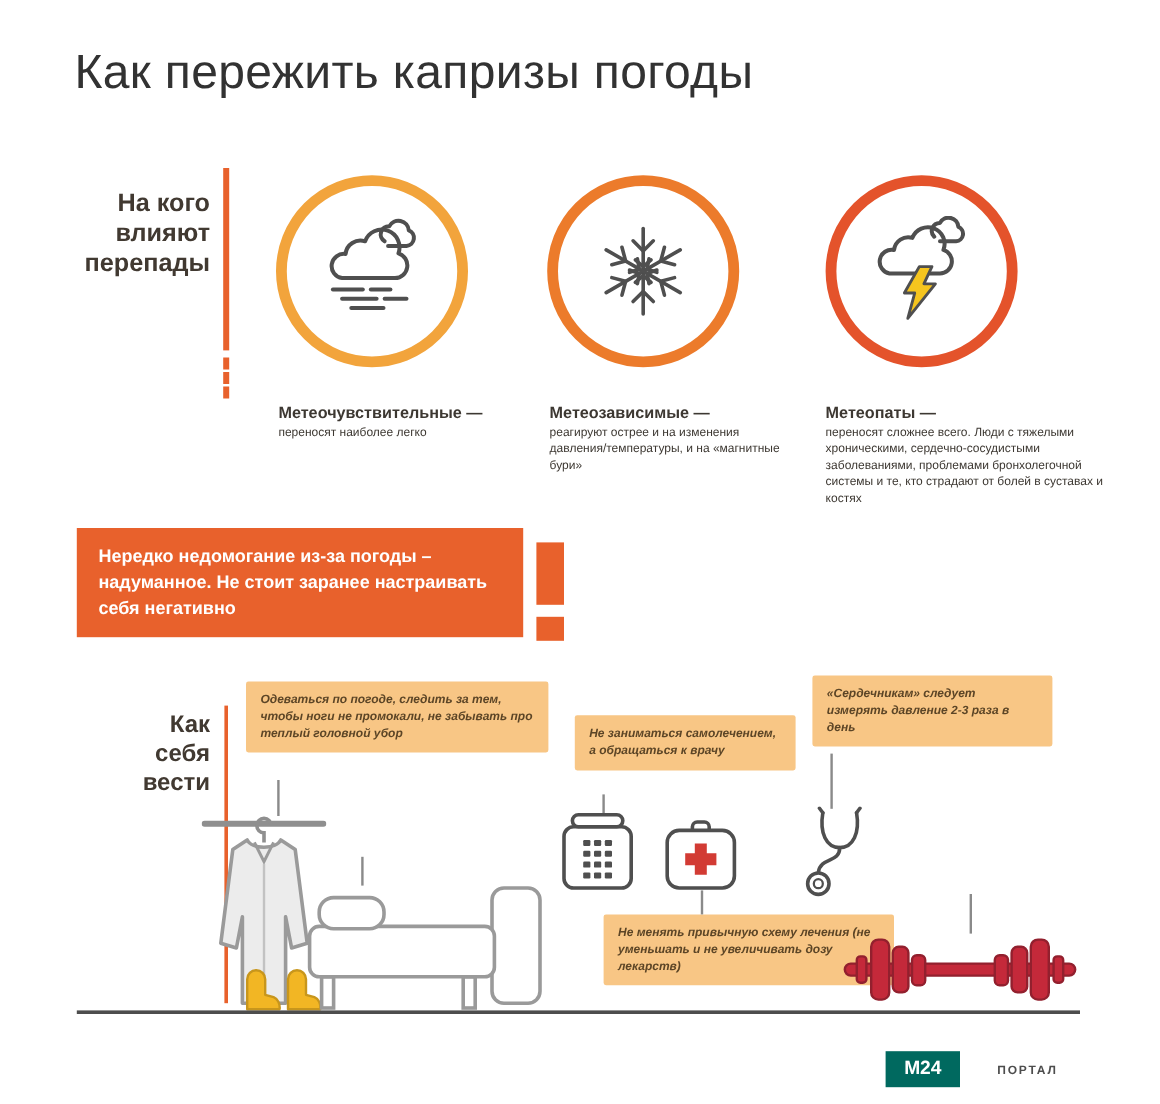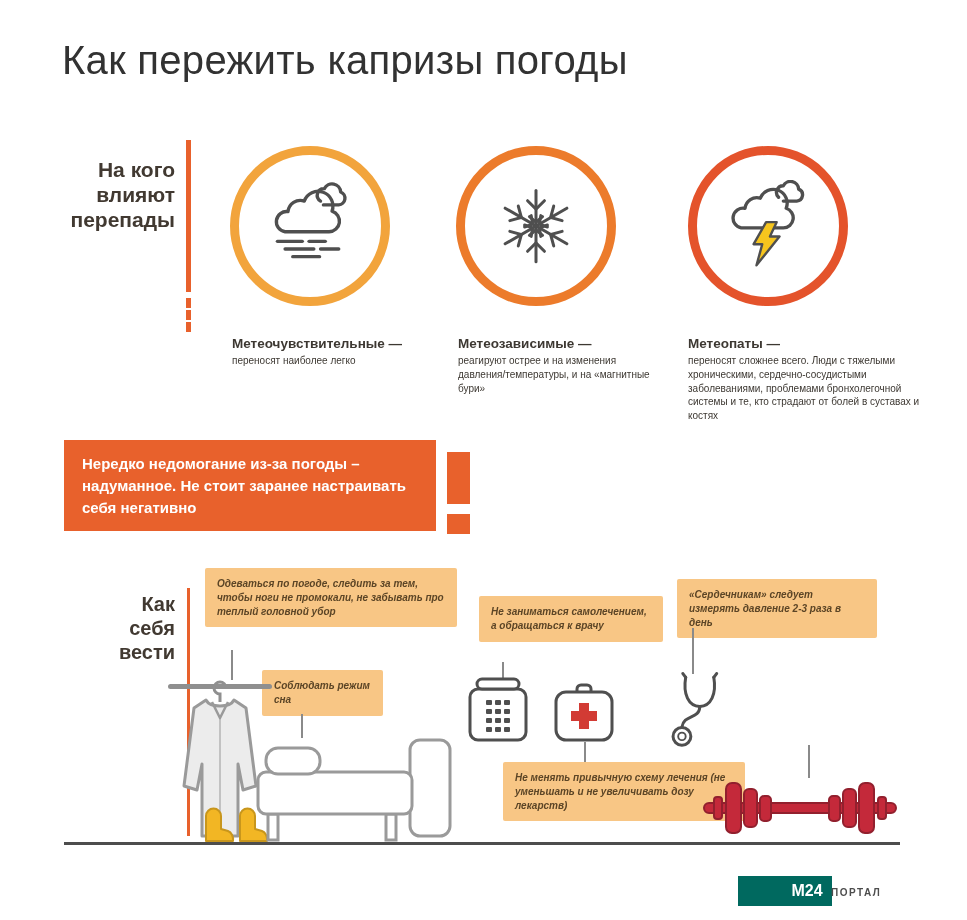--- a/index.html
+++ b/index.html
@@ -28,21 +28,21 @@
   .t3{left:688px;width:238px;}
 
   .warning{position:absolute;left:64px;top:440px;width:372px;box-sizing:border-box;background:#E8612C;color:#fff;font-weight:bold;font-size:15px;line-height:1.45;padding:13px 18px;}
   .excl-bar{position:absolute;left:447px;top:452px;width:23px;height:52px;background:#E8612C;}
   .excl-dot{position:absolute;left:447px;top:514px;width:23px;height:20px;background:#E8612C;}
 
   .tip{position:absolute;box-sizing:border-box;background:#F8C685;border-radius:2px;padding:9px 12px;font-size:10px;font-weight:bold;line-height:1.38;color:#5c4526;font-style:italic;}
   .tip1{left:205px;top:568px;width:252px;}
   .tip2{left:262px;top:670px;width:121px;}
   .tip3{left:479px;top:596px;width:184px;}
-  .tip4{left:677px;top:563px;width:200px;margin-top:16px;}
+  .tip4{left:677px;top:563px;width:200px;}
   .tip5{left:799px;top:678px;width:112px;}
   .tip6{left:503px;top:762px;width:242px;}
 
   .conn{position:absolute;width:2px;background:#8a8a8a;}
   .conn1{left:231px;top:650px;height:30px;}
   .conn2{left:301px;top:714px;height:24px;}
   .conn3{left:502px;top:662px;height:16px;}
   .conn4{left:692px;top:628px;height:46px;}
   .conn5{left:808px;top:745px;height:33px;}
   .conn6{left:584px;top:742px;height:20px;}
@@ -51,21 +51,21 @@
   .coat{left:168px;top:668px;}
   .boots{left:203px;top:801px;}
   .bed{left:254px;top:736px;}
   .phone{left:466px;top:676px;}
   .firstaid{left:552px;top:682px;}
   .steth{left:666px;top:672px;}
   .dumbbell{left:702px;top:777px;}
 
   .ground{position:absolute;left:64px;top:842px;width:836px;height:3px;background:#4d4d4d;}
 
-  .logo{position:absolute;left:738px;top:876px;width:50px;height:30px;background:#00695F;color:#fff;font-weight:bold;font-size:16px;display:flex;align-items:center;justify-content:center;padding-left:44px;}
+  .logo{position:absolute;left:738px;top:876px;width:62px;height:30px;background:#00695F;color:#fff;font-weight:bold;font-size:16px;display:flex;align-items:center;justify-content:center;}
   .portal{position:absolute;left:797px;top:887px;font-size:10px;font-weight:bold;letter-spacing:1.5px;color:#4d4d4d;padding-left:34px;}
 </style>
 </head>
 <body>
 
 <div class="canvas">
 
   <h1 class="title">Как пережить капризы погоды</h1>
 
   <div class="side-label who-label">На кого влияют перепады</div>
@@ -127,21 +127,20 @@
   </div>
 
   <div class="warning">Нередко недомогание из-за погоды – надуманное. Не стоит заранее настраивать себя негативно</div>
   <div class="excl-bar"></div>
   <div class="excl-dot"></div>
 
   <div class="side-label behave-label">Как себя вести</div>
   <div class="vline2"></div>
 
   <div class="tip tip1">Одеваться по погоде, следить за тем, чтобы ноги не промокали, не забывать про теплый головной убор</div>
-  <div class="tip tip2">Соблюдать режим сна</div>
   <div class="tip tip3">Не заниматься самолечением, а обращаться к врачу</div>
   <div class="tip tip4">«Сердечникам» следует измерять давление 2-3 раза в день</div>
   <div class="tip tip6">Не менять привычную схему лечения (не уменьшать и не увеличивать дозу лекарств)</div>
 
   <div class="conn conn1"></div>
   <div class="conn conn2"></div>
   <div class="conn conn3"></div>
   <div class="conn conn4"></div>
   <div class="conn conn5"></div>
   <div class="conn conn6"></div>

